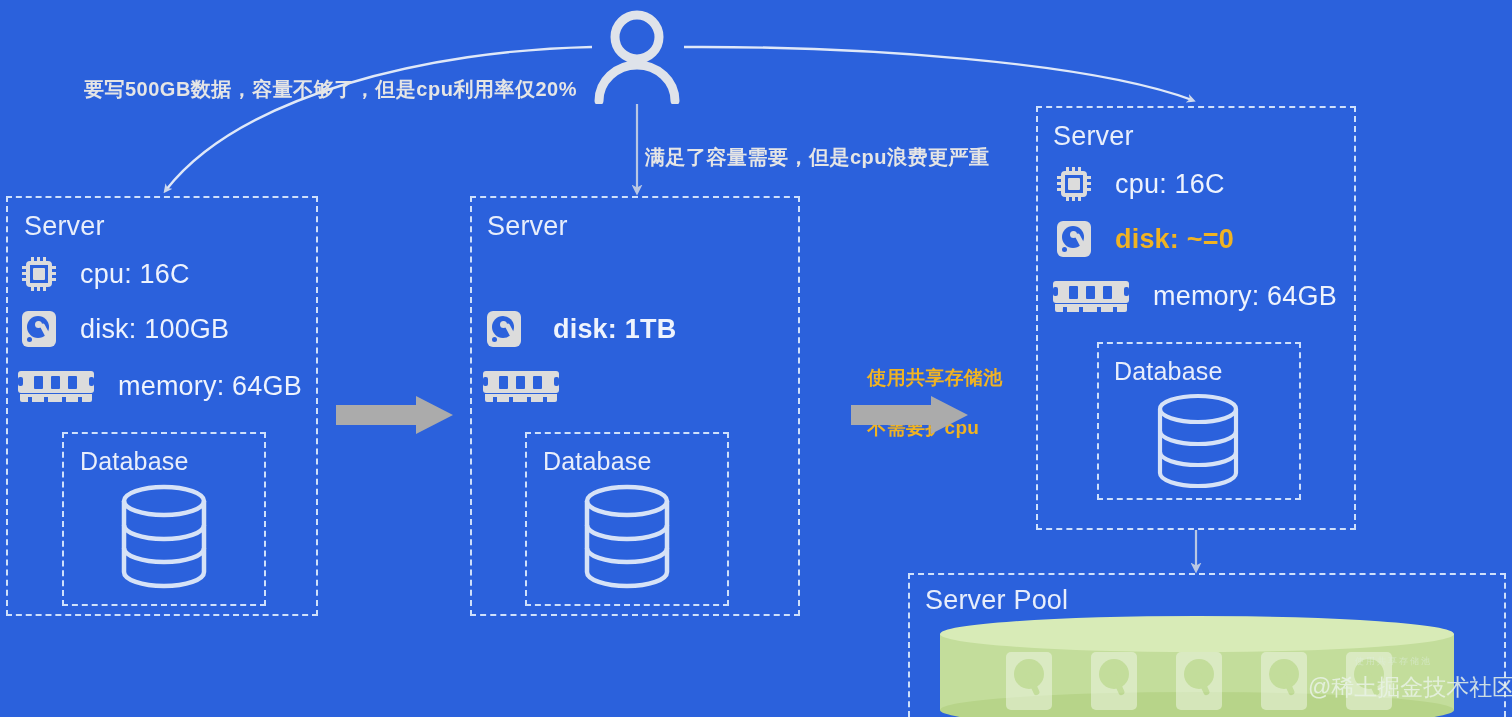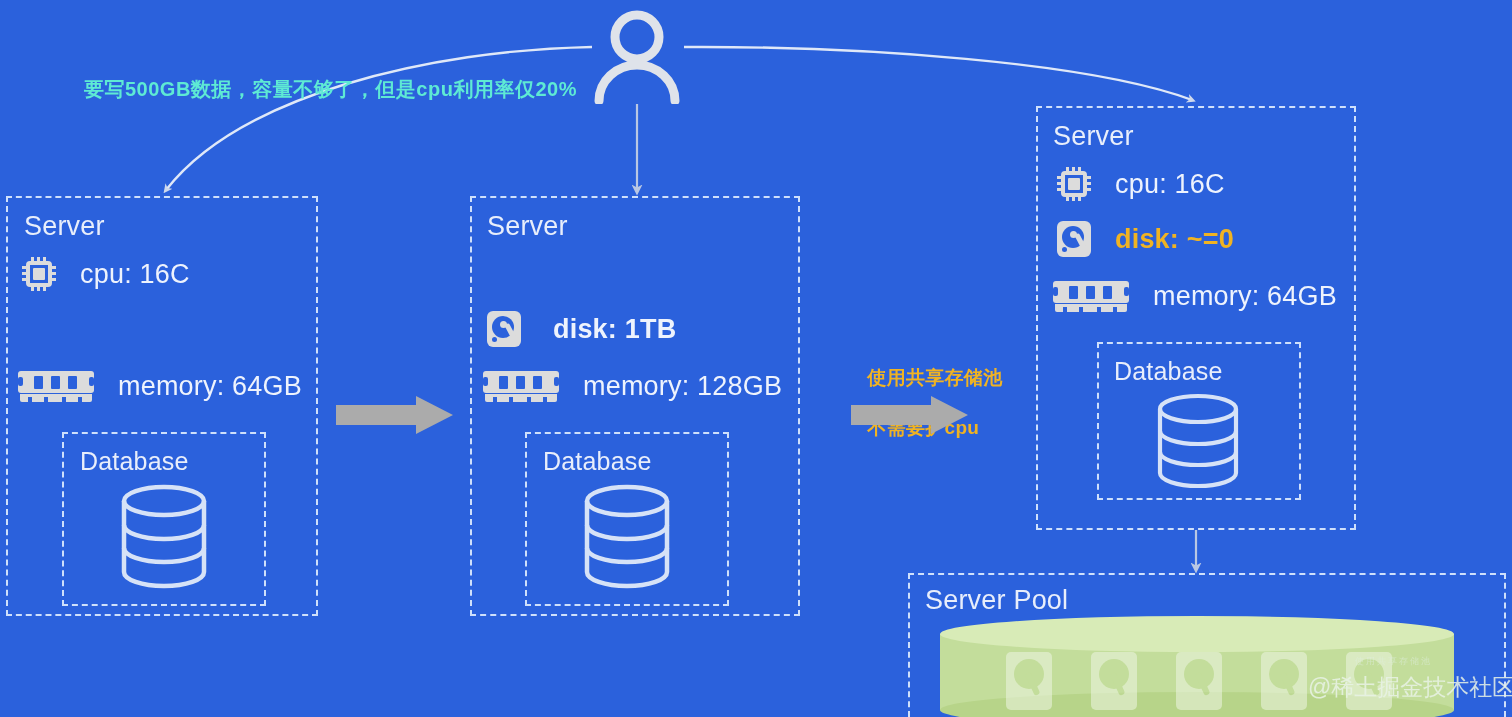--- a/index.html
+++ b/index.html
@@ -93,21 +93,21 @@
   }
   
   .db-cyl{position:absolute;}
   
   .blockarrow{position:absolute;}
   .note{
     position:absolute;color:#f0b323;font-size:19px;font-weight:bold;
     line-height:25px;white-space:pre;letter-spacing:.3px;
   }
   .note-zh{
-    position:absolute;color:#5eead4;font-size:20px;font-weight:bold;
+    position:absolute;color:#e5e5e5;font-size:20px;font-weight:bold;
     white-space:nowrap;letter-spacing:.5px;
   }
   .watermark{
     position:absolute;color:#e9f3e6;opacity:.85;font-size:23px;white-space:nowrap;
   }
   .watermark-small{
     position:absolute;color:#dfeedd;opacity:.55;font-size:9px;white-space:nowrap;
     letter-spacing:2px;
   }
 </style>
@@ -135,20 +135,21 @@
     <path d="M 1196,530 L 1196,568" fill="none" stroke="#b9c7e3" stroke-width="2.2" marker-end="url(#ah2)"></path>
   </svg>
 
   <svg class="abs" style="left:588px;top:8px;" width="98" height="96">
     <circle cx="49" cy="29" r="22" fill="none" stroke="#dfe3ea" stroke-width="9"></circle>
     <path d="M 11,93 A 38,36 0 0 1 87,93" fill="none" stroke="#dfe3ea" stroke-width="9" stroke-linecap="round"></path>
   </svg>
 
   <div class="note-zh" style="left:84px;top:76px;">要写500GB数据，容量不够了，但是cpu利用率仅20%</div>
 
+  <div class="note-zh" style="left:645px;top:144px;">满足了容量需要，但是cpu浪费更严重</div>
 
   <div class="dashbox" style="left:6px;top:196px;width:312px;height:420px;">
   </div>
   <div class="box-title" style="left:24px;top:211px;">Server</div>
 
   <div class="spec" style="left:22px;top:257px;">
     <span class="ico ico-cpu">
       <i style="left:9px;top:0;width:3px;height:5px;"></i>
       <i style="left:15px;top:0;width:3px;height:5px;"></i>
       <i style="left:21px;top:0;width:3px;height:5px;"></i>
@@ -160,20 +161,30 @@
       <i style="top:21px;left:0;height:3px;width:5px;"></i>
       <i style="top:9px;right:0;height:3px;width:5px;"></i>
       <i style="top:15px;right:0;height:3px;width:5px;"></i>
       <i style="top:21px;right:0;height:3px;width:5px;"></i>
       <span class="body"></span>
         <span class="core"></span>
     </span>
     <span class="lbl" style="margin-left:24px;">cpu: 16C</span>
   </div>
 
+  <div class="spec" style="left:22px;top:311px;">
+    <span class="ico ico-disk">
+      <span class="plate"></span>
+        <span class="platter"></span>
+      <span class="armtip"></span>
+        <span class="arm"></span>
+        <span class="dot"></span>
+    </span>
+    <span class="lbl" style="margin-left:24px;">disk: 100GB</span>
+  </div>
 
   <div class="spec" style="left:18px;top:369px;">
     <span class="ico ico-mem">
       <span class="bar"></span>
       <span class="notchL"></span>
         <span class="notchR"></span>
       <span class="chip" style="left:16px;"></span>
       <span class="chip" style="left:33px;"></span>
       <span class="chip" style="left:50px;"></span>
       <span class="pins">
@@ -224,21 +235,20 @@
       <span class="chip" style="left:16px;"></span>
       <span class="chip" style="left:33px;"></span>
       <span class="chip" style="left:50px;"></span>
       <span class="pins">
         <b style="left:8px;"></b>
           <b style="left:24px;"></b>
         <b style="left:42px;"></b>
           <b style="left:58px;"></b>
       </span>
     </span>
-    <span class="lbl" style="margin-left:24px;">memory: 128GB</span>
   </div>
 
   <div class="dashbox" style="left:525px;top:432px;width:204px;height:174px;"></div>
   <div class="box-title" style="left:543px;top:447px;font-size:25px;">Database</div>
   <svg class="db-cyl" style="left:579px;top:484px;" width="96" height="108">
     <ellipse cx="48" cy="17" rx="40" ry="14" fill="none" stroke="#d6e2f7" stroke-width="4.5"></ellipse>
     <path d="M8,17 L8,88" fill="none" stroke="#d6e2f7" stroke-width="4.5"></path>
     <path d="M88,17 L88,88" fill="none" stroke="#d6e2f7" stroke-width="4.5"></path>
     <path d="M8,88 A40,14 0 0 0 88,88" fill="none" stroke="#d6e2f7" stroke-width="4.5"></path>
     <path d="M8,41 A40,14 0 0 0 88,41" fill="none" stroke="#d6e2f7" stroke-width="4.5"></path>

